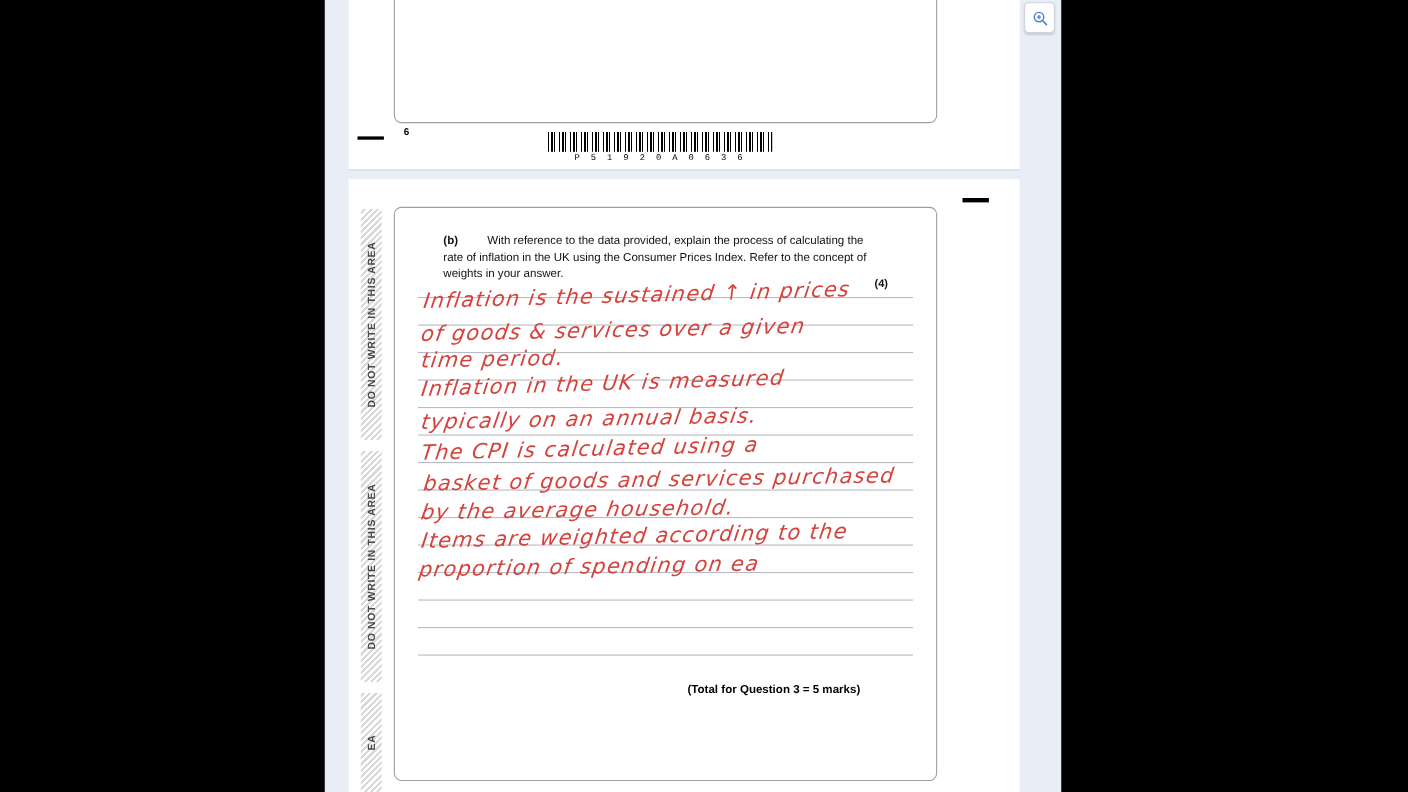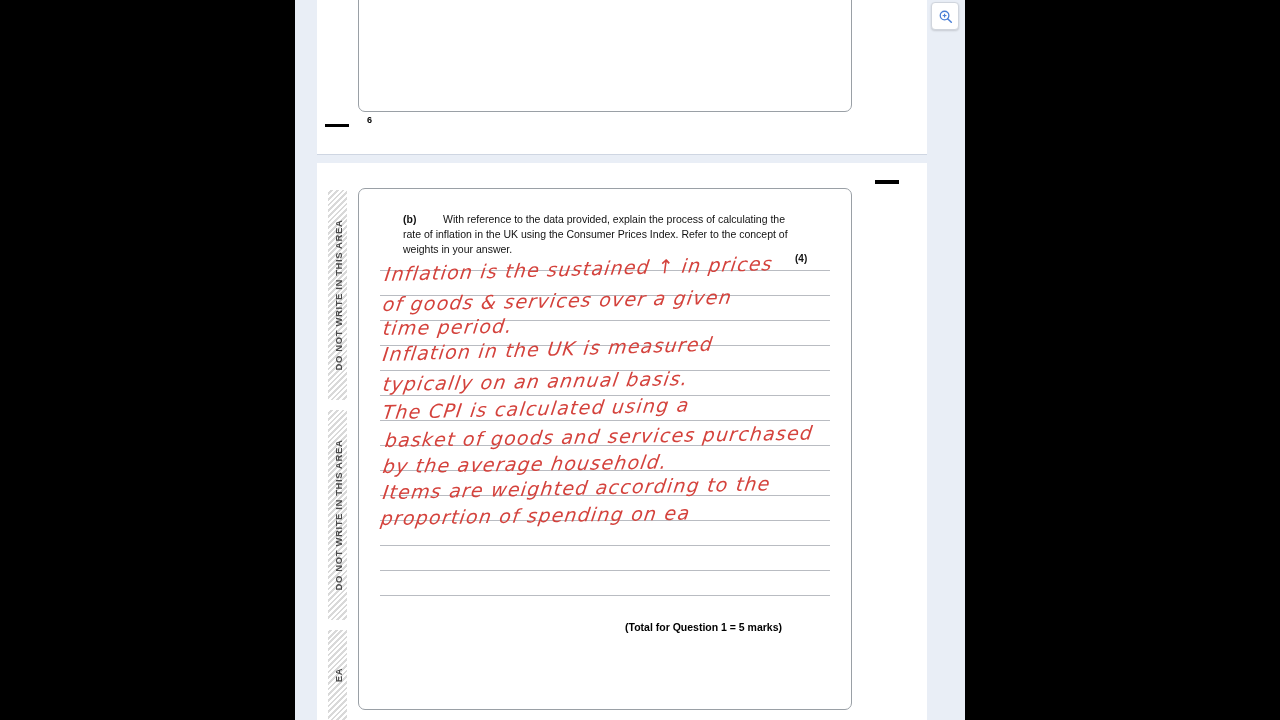--- a/index.html
+++ b/index.html
@@ -263,20 +263,24 @@
     <div class="sheet" id="sheet-top"></div>
 
     <div class="frame" id="frame-top">
       
     </div>
 
     <div class="tickmark" id="tick-left"></div>
 
     <div class="pagenum">6</div>
 
+    <div class="barcode-wrap">
+      <div class="barcode"></div>
+      <div class="barcode-text">P 5 1 9 2 0 A 0 6 3 6</div>
+    </div>
 
     <div class="page-gap"></div>
 
     <div class="sheet" id="sheet-bottom"></div>
     <div class="tickmark" id="tick-right"></div>
 
     <div class="frame" id="frame-bottom"></div>
 
     <div class="strip" id="strip-bot-left-1">
       <span class="striptext">DO NOT WRITE IN THIS AREA</span>
@@ -317,21 +321,21 @@
       <div class="hline hl3">time  period.</div>
       <div class="hline hl4">Inflation  in  the  UK  is  measured</div>
       <div class="hline hl5">typically  on  an  annual  basis.</div>
       <div class="hline hl6">The  CPI  is  calculated  using  a</div>
       <div class="hline hl7">basket  of  goods  and  services  purchased</div>
       <div class="hline hl8">by  the  average  household.</div>
       <div class="hline hl9">Items  are  weighted  according  to  the</div>
       <div class="hline hl10">proportion  of  spending  on  ea</div>
     </div>
 
-    <div class="total-line">(Total for Question 1 = 5 marks)</div>
+    <div class="total-line">(Total for Question 3 = 5 marks)</div>
 
     <div class="zoom-btn">
       <svg width="15" height="15" viewBox="0 0 16 16" aria-hidden="true">
         <circle cx="7" cy="7" r="4.6" fill="none" stroke="#4a7fd6" stroke-width="1.4"></circle>
         <line x1="10.3" y1="10.3" x2="14.2" y2="14.2" stroke="#4a7fd6" stroke-width="1.6" stroke-linecap="round"></line>
         <line x1="5" y1="7" x2="9" y2="7" stroke="#4a7fd6" stroke-width="1.2"></line>
         <line x1="7" y1="5" x2="7" y2="9" stroke="#4a7fd6" stroke-width="1.2"></line>
       </svg>
     </div>
 

